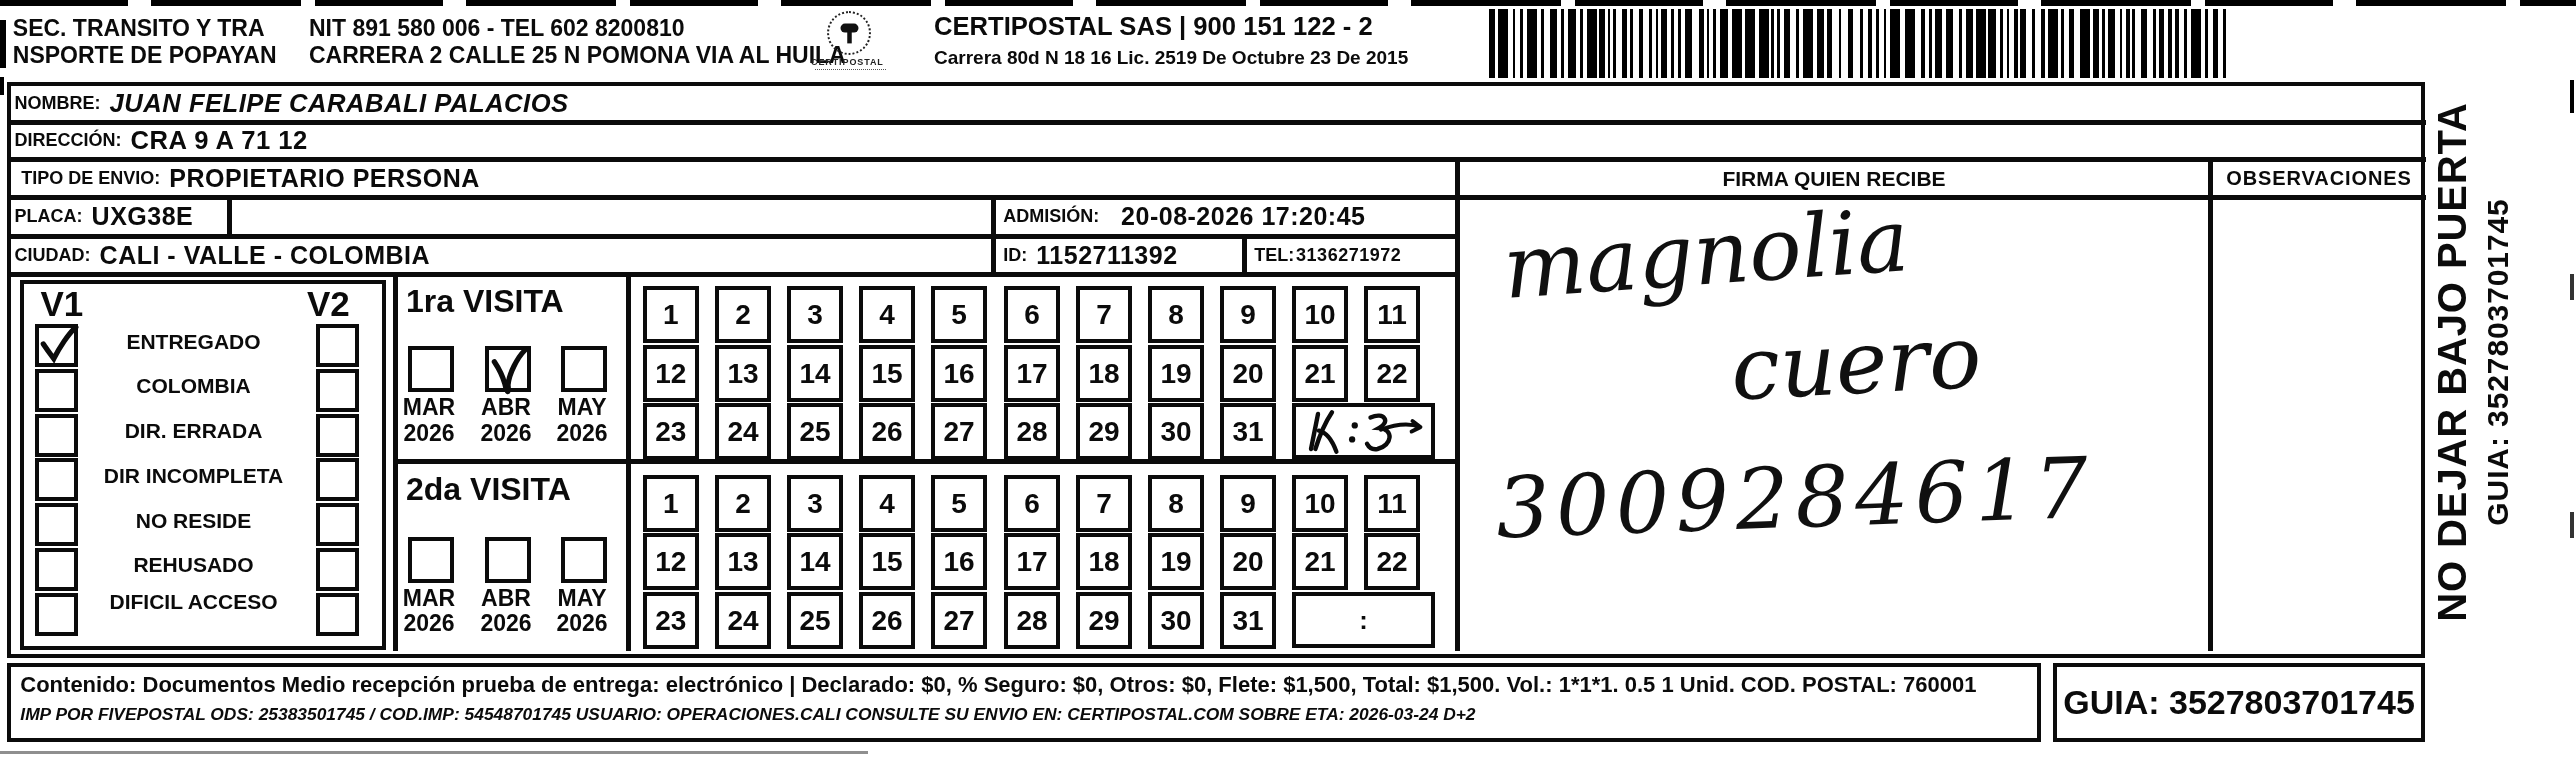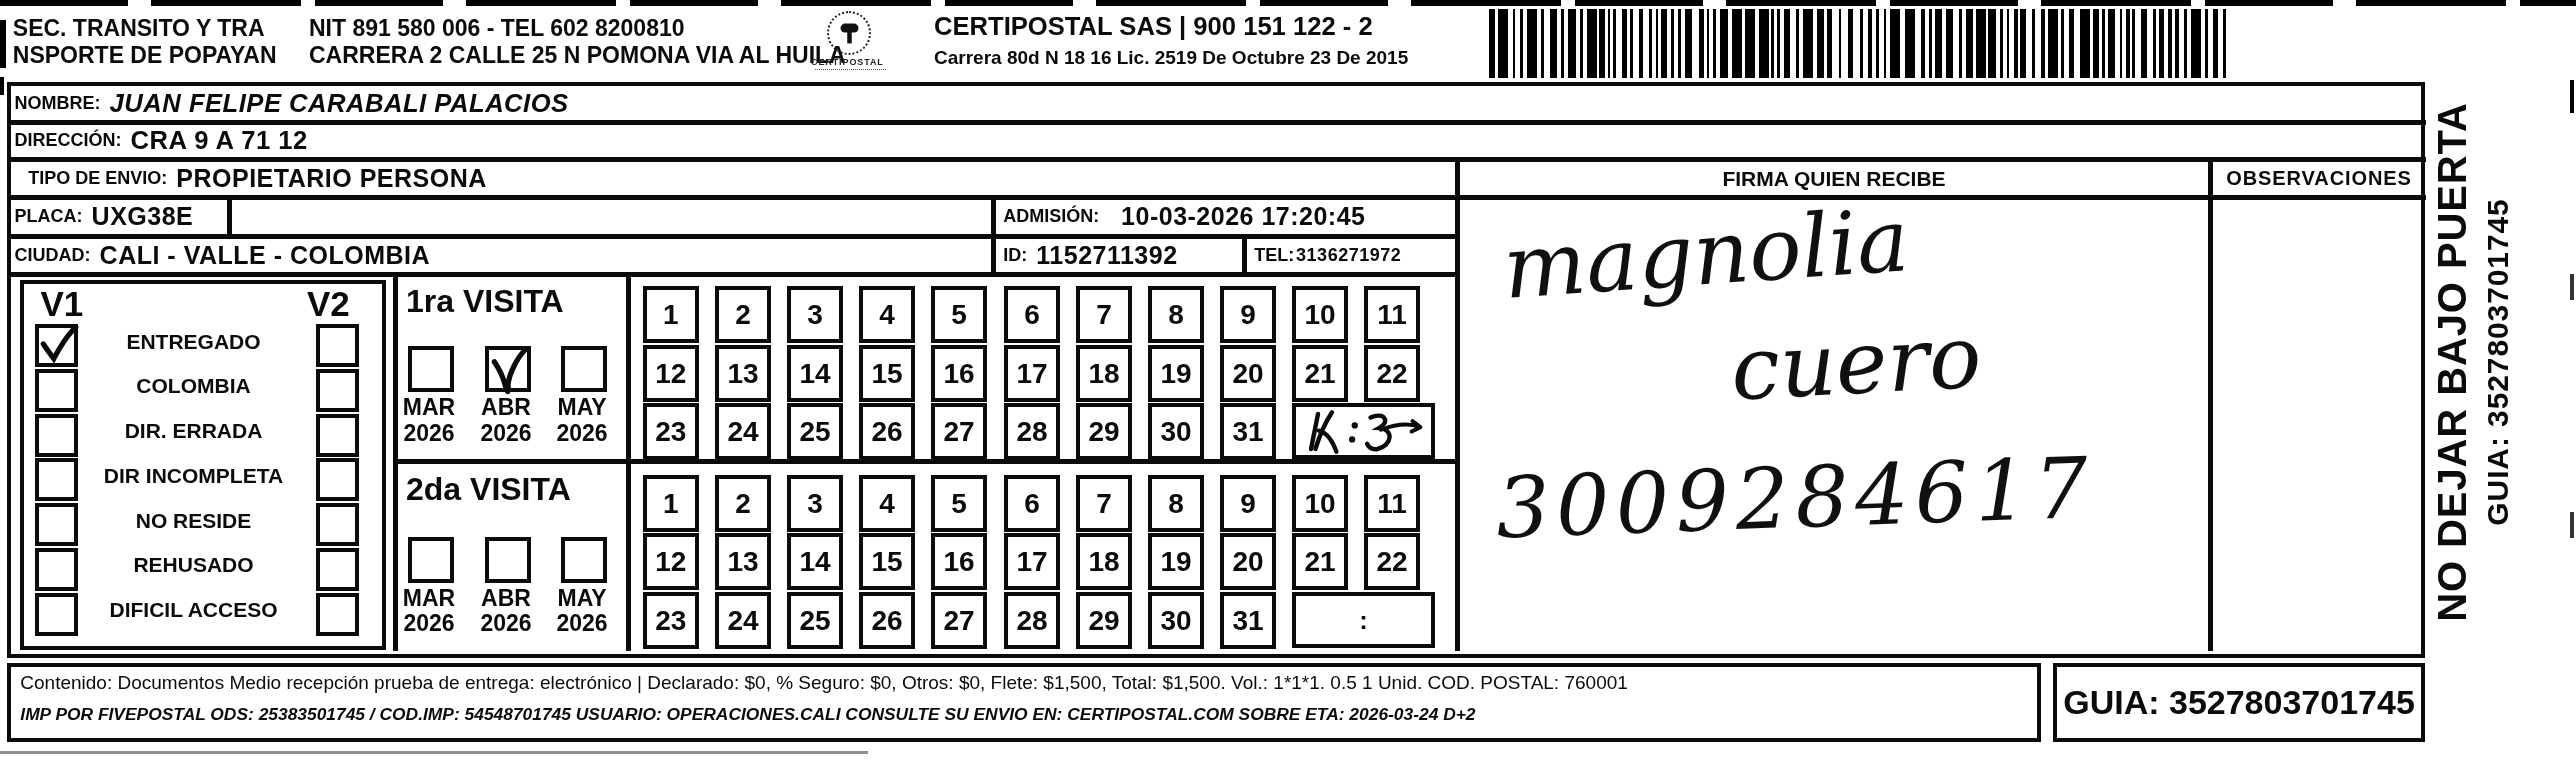--- a/index.html
+++ b/index.html
@@ -21,21 +21,21 @@
   .day{position:absolute;width:48px;height:49px;border:4.6px solid #0b0b0b;display:flex;
        align-items:center;justify-content:center;font-weight:700;font-size:28px;background:#fff;}
   .timebox{position:absolute;border:4.6px solid #0b0b0b;background:#fff;display:flex;align-items:center;justify-content:center;}
   .hand{position:absolute;font-family:"DejaVu Serif",serif;font-style:italic;color:#101010;white-space:nowrap;}
   .barcode{position:absolute;display:flex;align-items:stretch;}
   .barcode div{background:#000;}
   .side-strip{position:absolute;left:2472px;top:362px;transform:translate(-50%,-50%) rotate(-90deg);
               text-align:center;white-space:nowrap;}
   .side-warning{font-weight:800;font-size:40px;letter-spacing:0.9px;}
   .side-guia{font-weight:700;font-size:30px;margin-top:5.5px;letter-spacing:0.9px;}
-  .foot1{font-weight:400;font-size:19px;white-space:nowrap;}
+  .foot1{font-weight:700;font-size:22px;white-space:nowrap;}
   .foot2{font-weight:700;font-style:italic;font-size:17.4px;white-space:nowrap;}
   .logo-circle{position:absolute;width:40px;height:40px;border:2.7px dotted #222;border-radius:50%;
                display:flex;align-items:center;justify-content:center;}
   .logo-text{position:absolute;font-weight:700;font-size:9px;letter-spacing:0.9px;color:#222;filter:blur(0.5px);}
   .scanline{position:absolute;background:#000;}
 </style>
 </head>
 <body>
 
 <div class="stage">
@@ -173,37 +173,37 @@
       <span class="lbl">NOMBRE:</span>
       <span class="val" style="font-size:25.6px;font-style:italic;">JUAN FELIPE CARABALI PALACIOS</span>
     </div>
   </div>
   <div class="abs" style="left:7.3px;top:124px;width:2410px;height:33px;">
     <div class="cellrow">
       <span class="lbl">DIRECCIÓN:</span>
       <span class="val" style="font-size:25.6px;">CRA 9 A 71 12</span>
     </div>
   </div>
-  <div class="abs" style="left:21px;top:162px;width:1596px;height:33px;">
+  <div class="abs" style="left:14px;top:162px;width:1596px;height:33px;">
     <div class="cellrow">
       <span class="lbl">TIPO DE ENVIO:</span>
       <span class="val">PROPIETARIO PERSONA</span>
     </div>
   </div>
 
   <div class="abs" style="left:7.3px;top:199px;width:219px;height:35px;">
     <div class="cellrow">
       <span class="lbl">PLACA:</span>
       <span class="val">UXG38E</span>
     </div>
   </div>
   <div class="abs" style="left:996px;top:199px;width:459px;height:35px;">
     <div class="cellrow">
       <span class="lbl">ADMISIÓN:</span>
-      <span class="val" style="margin-left:12.8px;">10-03-2026 17:20:45</span>
+      <span class="val" style="margin-left:12.8px;">20-08-2026 17:20:45</span>
     </div>
   </div>
   <div class="abs" style="left:7.3px;top:238px;width:984px;height:34px;">
     <div class="cellrow">
       <span class="lbl">CIUDAD:</span>
       <span class="val">CALI - VALLE - COLOMBIA</span>
     </div>
   </div>
   <div class="abs" style="left:996px;top:238px;width:247px;height:34px;">
     <div class="cellrow">
@@ -238,21 +238,21 @@
         <div class="cb" style="left:11px;top:174px;"></div>
         <div class="status-label" style="left:57px;top:180px;width:225px;">DIR INCOMPLETA</div>
         <div class="cb" style="left:292px;top:174px;"></div>
         <div class="cb" style="left:11px;top:219px;"></div>
         <div class="status-label" style="left:57px;top:225px;width:225px;">NO RESIDE</div>
         <div class="cb" style="left:292px;top:219px;"></div>
         <div class="cb" style="left:11px;top:264px;"></div>
         <div class="status-label" style="left:57px;top:269px;width:225px;">REHUSADO</div>
         <div class="cb" style="left:292px;top:264px;"></div>
         <div class="cb" style="left:11px;top:309px;"></div>
-        <div class="status-label" style="left:57px;top:314px;width:225px;">DIFICIL ACCESO</div>
+        <div class="status-label" style="left:57px;top:306px;width:225px;">DIFICIL ACCESO</div>
         <div class="cb" style="left:292px;top:309px;"></div>
       </div>
   </div>
 
   <div class="abs" style="left:397px;top:277px;width:228px;height:183px;">
     <div class="visit-title" style="left:9px;top:5.5px;">1ra VISITA</div>
     <div class="abs" style="left:0;top:0;width:100%;height:100%;">
         <div class="cb" style="left:11px;top:69px;width:38px;height:38px;"></div>
         <div class="mon" style="left:0px;top:117px;">MAR</div>
         <div class="mon" style="left:0px;top:143px;">2026</div>

